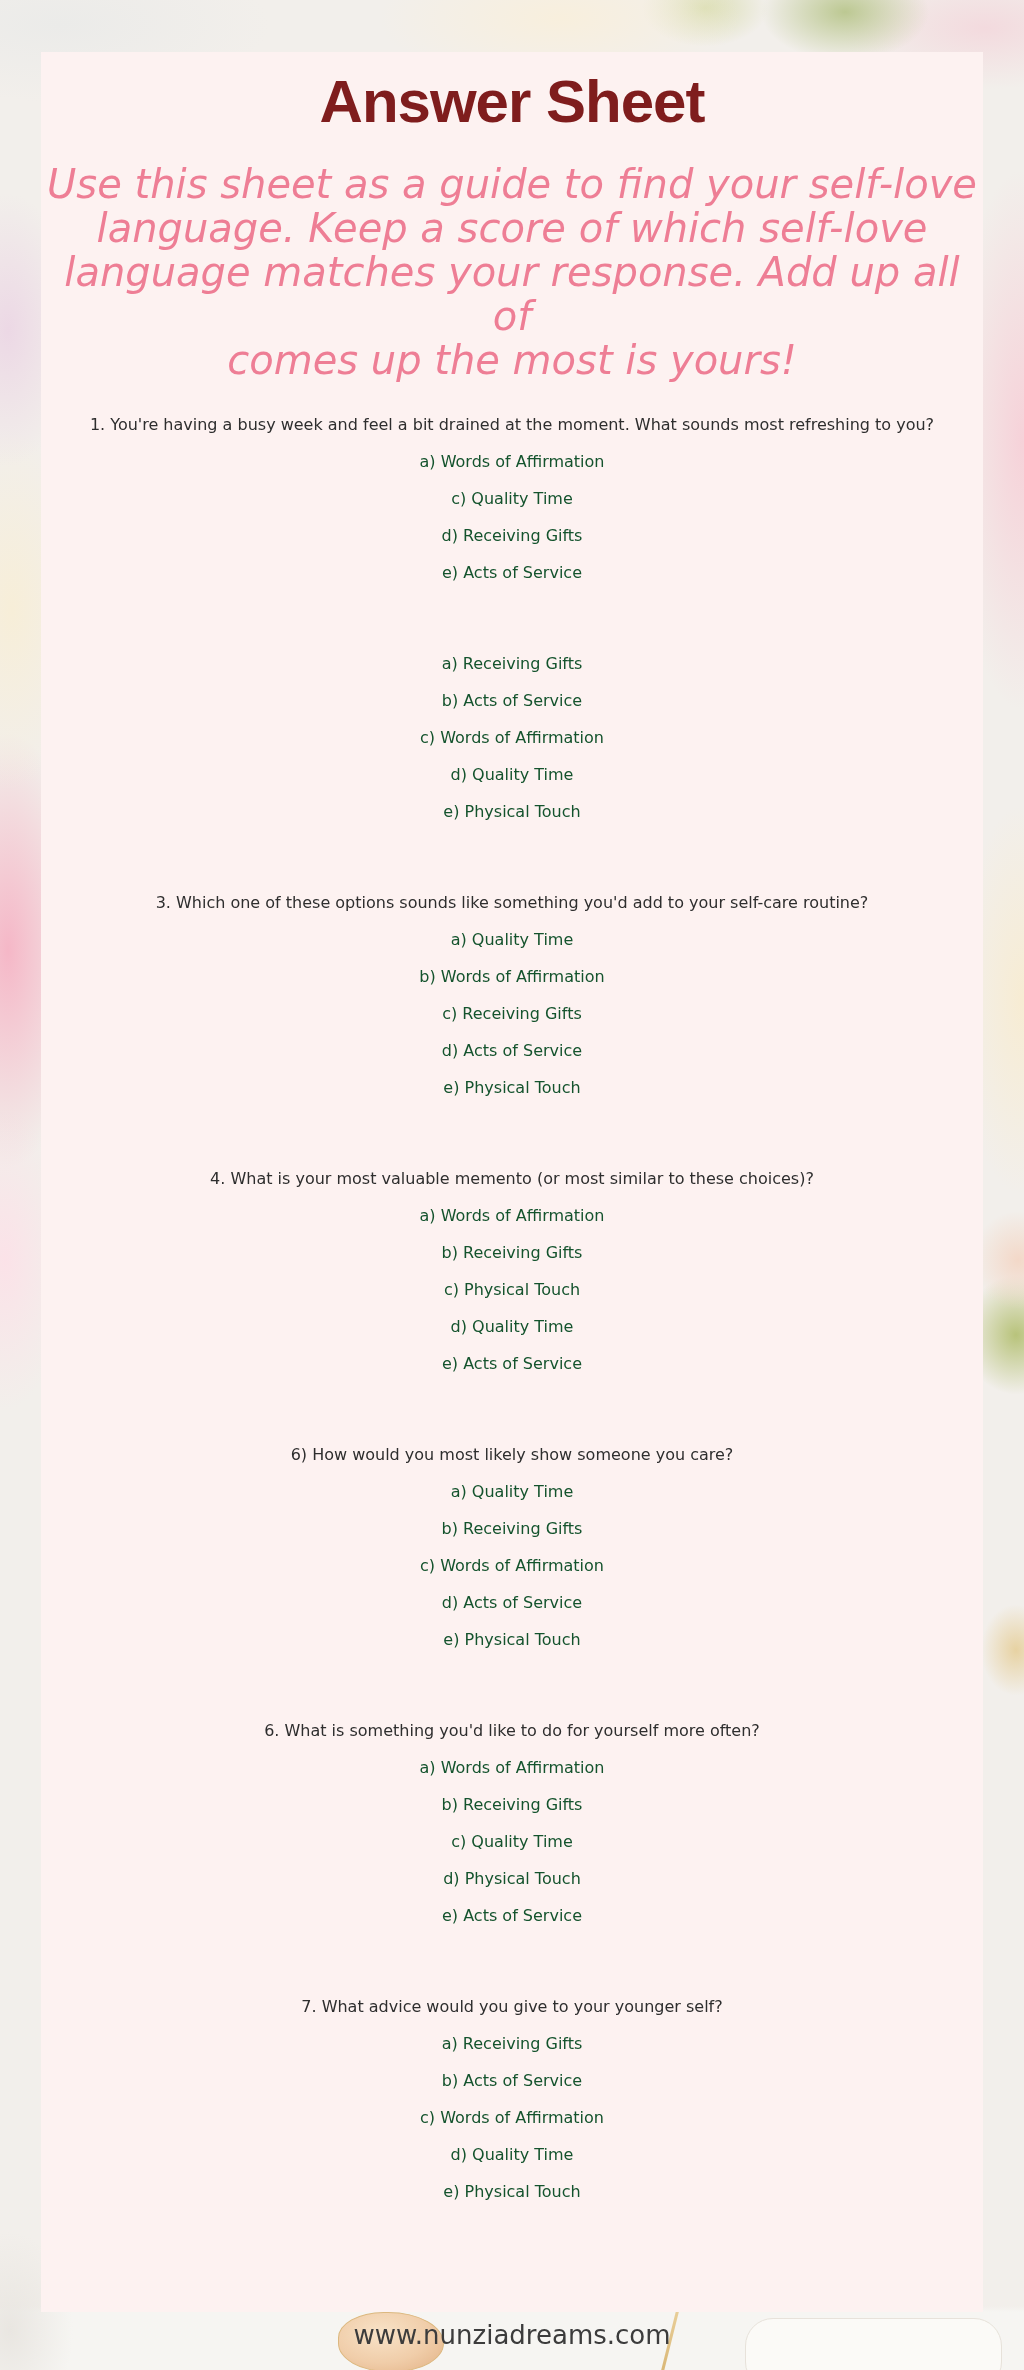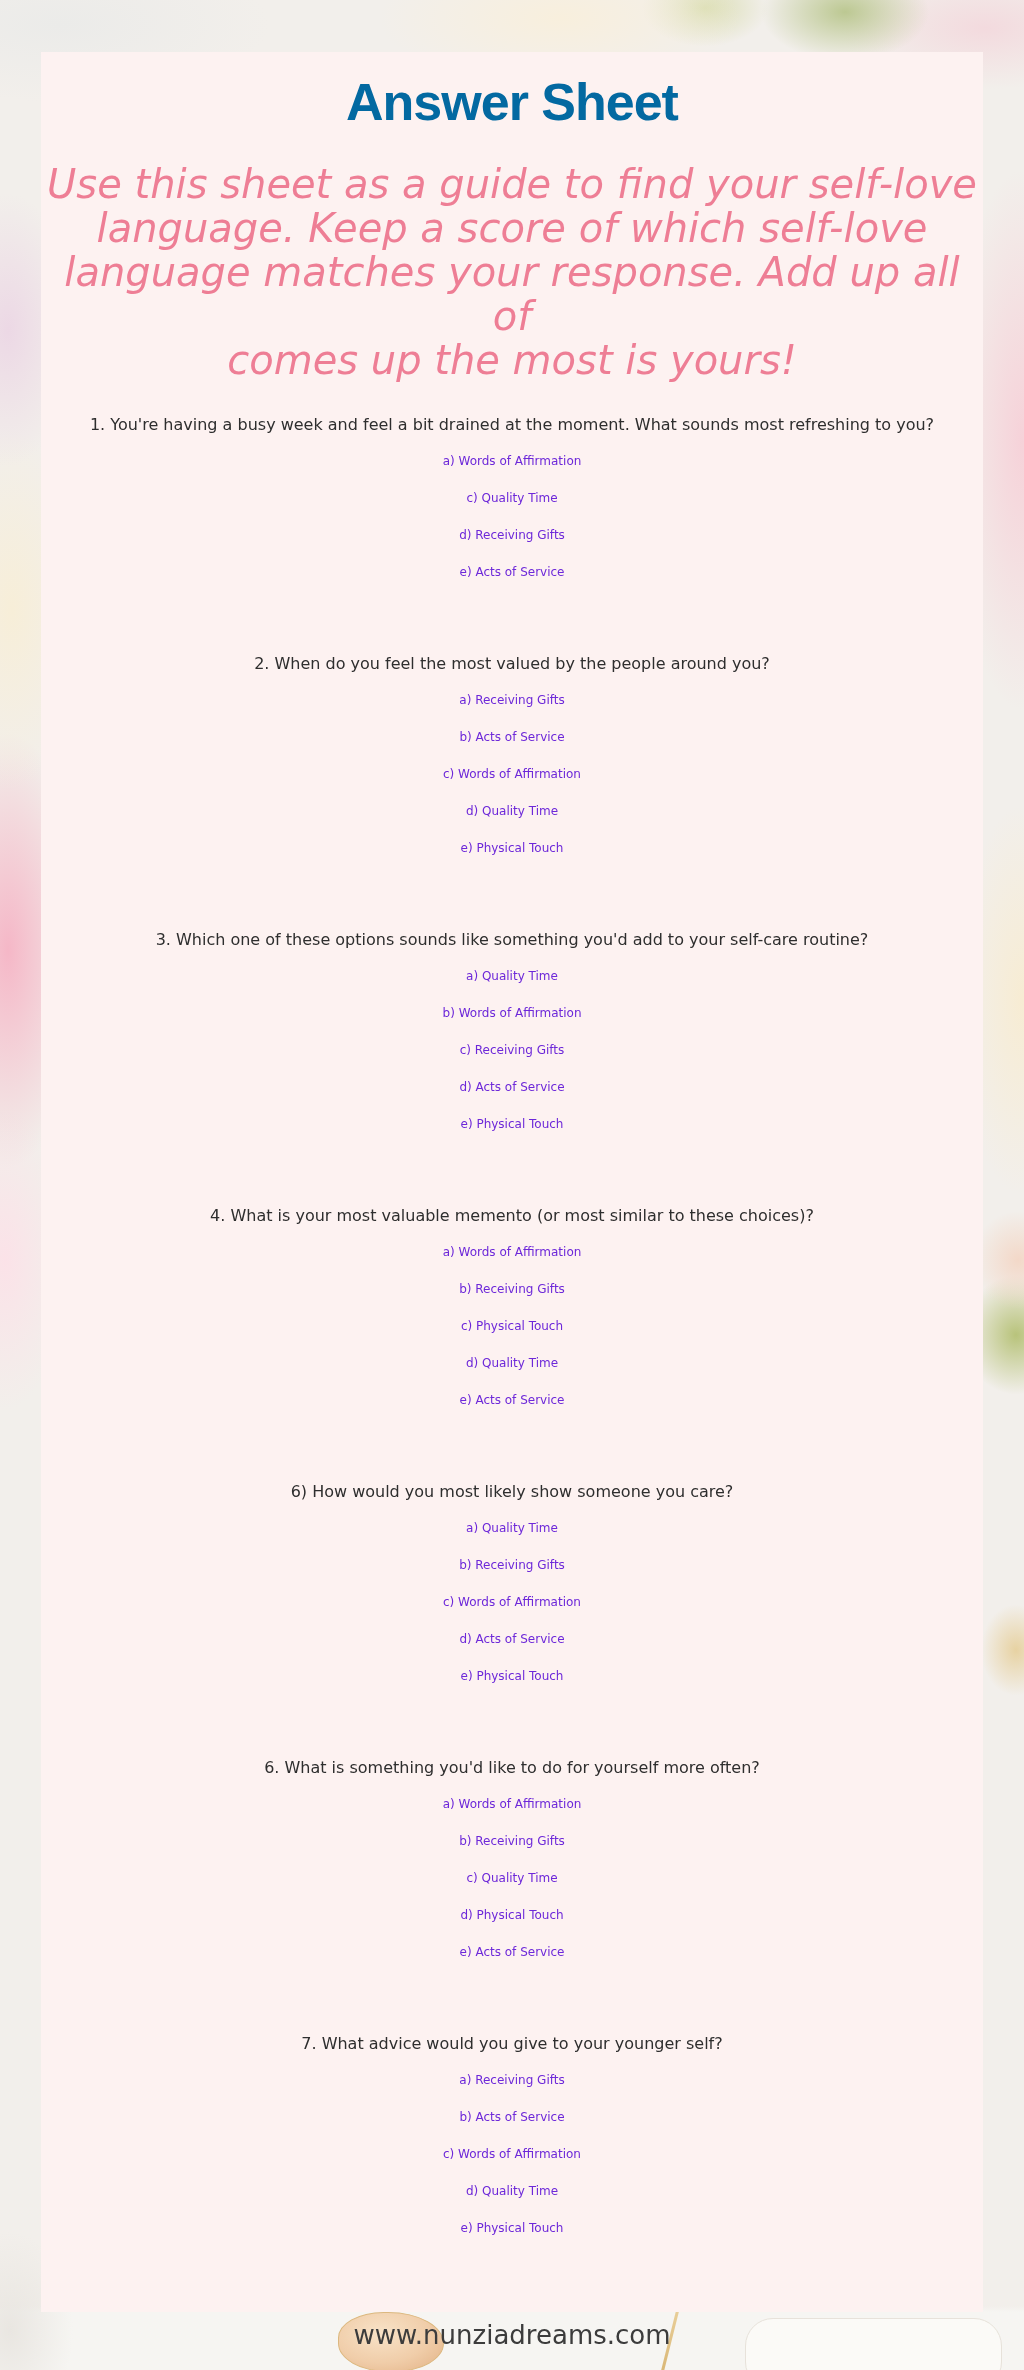--- a/index.html
+++ b/index.html
@@ -54,33 +54,33 @@
     position:absolute;left:745px;top:2318px;width:255px;height:70px;z-index:1;
     border-radius:28px;background:#fbfaf7;border:1px solid #e7e2da;
   }
   .sheet-panel{
     position:absolute;left:41px;top:52px;width:942px;height:2260px;z-index:2;
     background:#fdf2f1;text-align:center;
   }
   .sheet-title{
     margin-top:20px;line-height:60px;
     font-family:"Liberation Sans", sans-serif;
-    font-size:52px;font-weight:800;letter-spacing:-1px;color:#0369a1;
+    font-size:60px;font-weight:800;letter-spacing:-1px;color:#7f1d1d;
   }
   .sheet-intro{
     margin-top:30px;height:220px;
     font-style:italic;font-size:40px;line-height:44px;color:#ee7e95;
   }
   .questions{margin-top:34px;}
   .question{margin-bottom:74px;}
   .q-header{
     font-size:16px;line-height:17px;color:#2e2e2e;margin-bottom:20px;
   }
   .q-option{
-    font-size:12px;line-height:17px;color:#6d28d9;margin-bottom:20px;
+    font-size:16px;line-height:17px;color:#14532d;margin-bottom:20px;
   }
   .q-option:last-child{margin-bottom:0;}
   .site-footer{
     position:absolute;left:0;top:2320px;width:1024px;z-index:3;
     text-align:center;font-size:26px;line-height:30px;color:#3c3c3c;
   }
 </style>
 </head>
 <body>
 
@@ -104,21 +104,20 @@
 
     <div class="question">
       <div class="q-header">1. You're having a busy week and feel a bit drained at the moment. What sounds most refreshing to you?</div>
       <div class="q-option">a) Words of Affirmation</div>
       <div class="q-option">c) Quality Time</div>
       <div class="q-option">d) Receiving Gifts</div>
       <div class="q-option">e) Acts of Service</div>
     </div>
 
     <div class="question">
-      <div class="q-header">2. When do you feel the most valued by the people around you?</div>
       <div class="q-option">a) Receiving Gifts</div>
       <div class="q-option">b) Acts of Service</div>
       <div class="q-option">c) Words of Affirmation</div>
       <div class="q-option">d) Quality Time</div>
       <div class="q-option">e) Physical Touch</div>
     </div>
 
     <div class="question">
       <div class="q-header">3. Which one of these options sounds like something you'd add to your self-care routine?</div>
       <div class="q-option">a) Quality Time</div>

